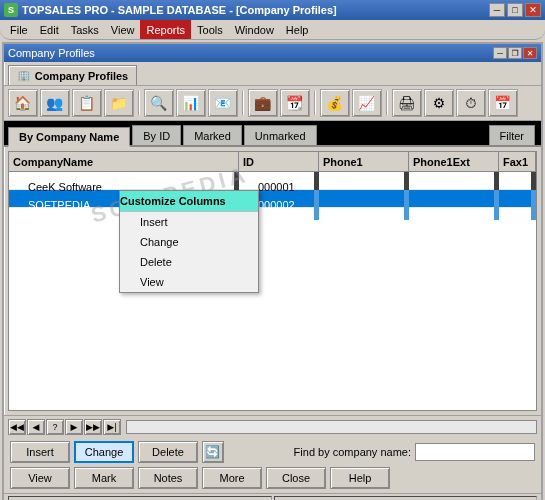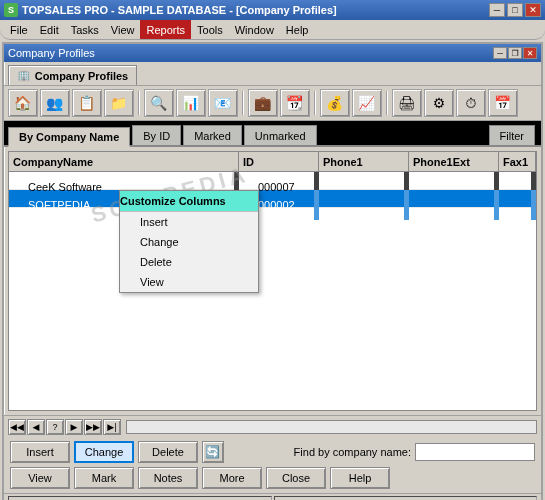--- a/index.html
+++ b/index.html
@@ -479,21 +479,21 @@
     <div class="table-header">
       <div class="th-cell">CompanyName</div>
       <div class="th-cell">ID</div>
       <div class="th-cell">Phone1</div>
       <div class="th-cell">Phone1Ext</div>
       <div class="th-cell">Fax1</div>
     </div>
 
     <div class="table-row">
       <div class="td-cell">CeeK Software</div>
-      <div class="td-cell">000007</div>
+      <div class="td-cell">000001</div>
       <div class="td-cell"></div>
       <div class="td-cell"></div>
       <div class="td-cell"></div>
     </div>
     <div class="table-row selected">
       <div class="td-cell">SOFTPEDIA</div>
       <div class="td-cell">000002</div>
       <div class="td-cell"></div>
       <div class="td-cell"></div>
       <div class="td-cell"></div>

